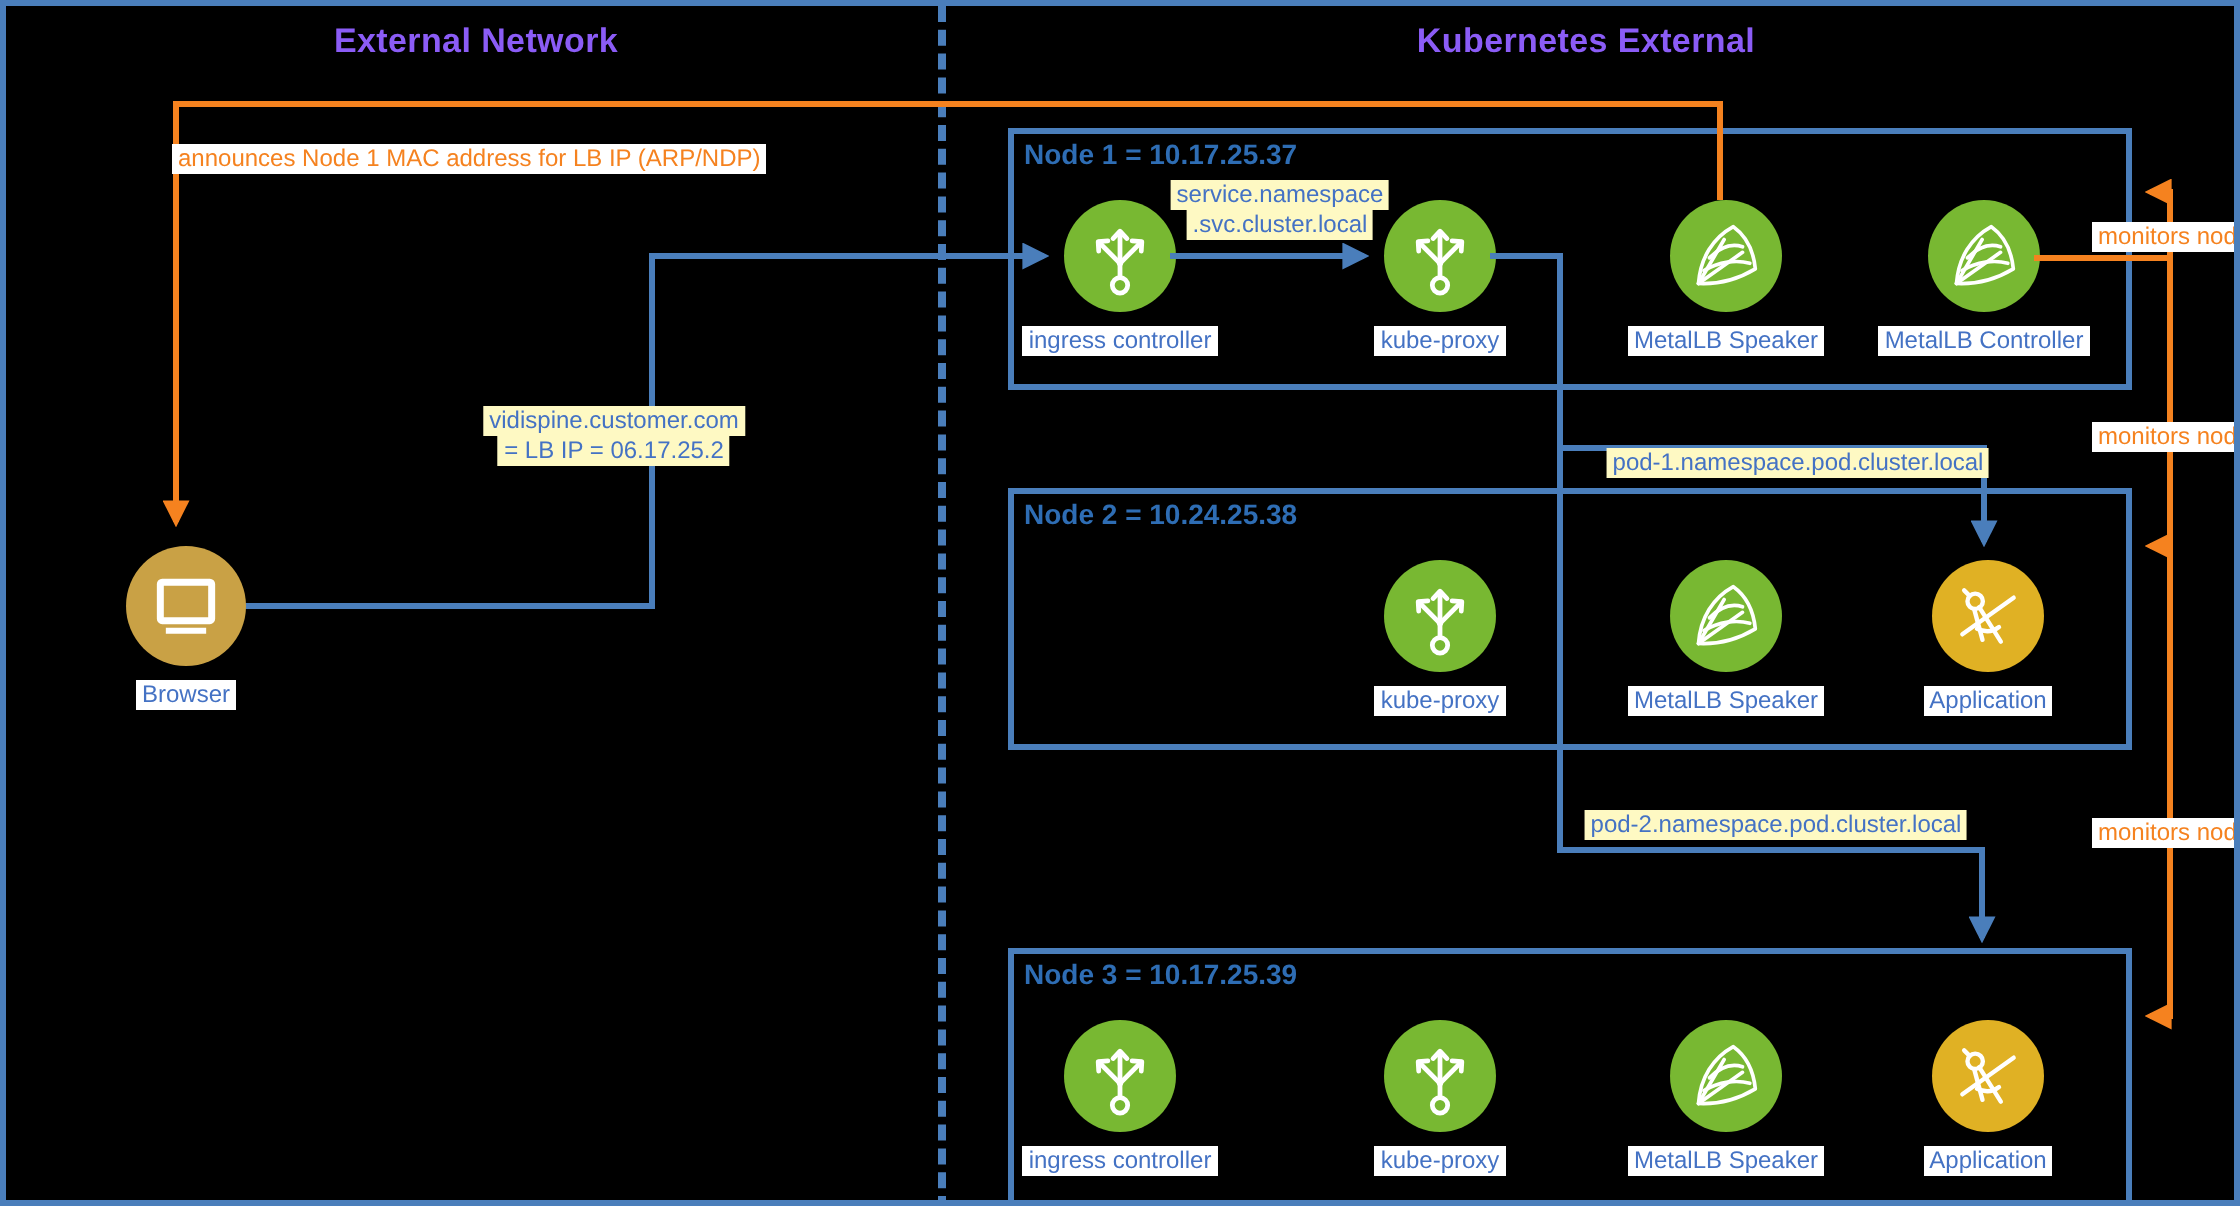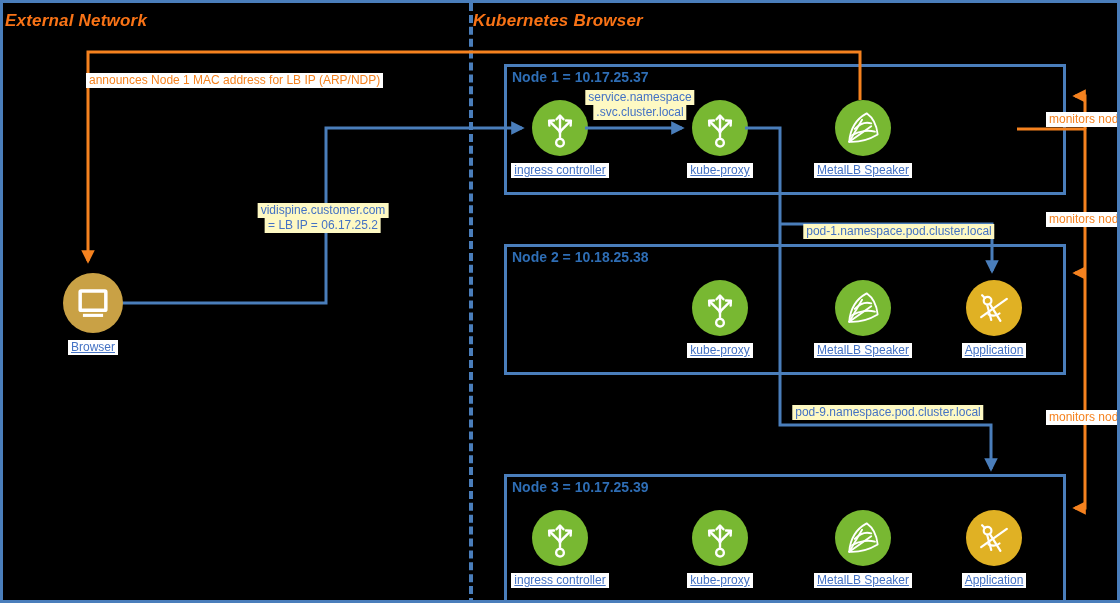--- a/index.html
+++ b/index.html
@@ -2,22 +2,22 @@
 <html><head>
 <meta charset="utf-8">
 <style>
   html,body{margin:0;padding:0;background:#000;}
   .canvas{
     position:relative;width:1120px;height:603px;background:#000;
     border:3px solid #4a7ebb;box-sizing:border-box;overflow:hidden;
     font-family:"Liberation Sans",sans-serif;
   }
   .region-title{
-    position:absolute;top:8px;font-size:17px;font-weight:bold;color:#f97316;
-    text-align:left;letter-spacing:.2px;font-style:italic;
+    position:absolute;top:8px;font-size:17px;font-weight:bold;color:#8b5cf6;
+    text-align:center;letter-spacing:.2px;
   }
   .rt-ext{left:2px;width:466px;}
   .rt-clu{left:470px;width:640px;}
   .divider{
     position:absolute;left:466px;top:0;width:0;height:603px;
     border-left:4px dashed #4a7ebb;
   }
   .nodebox{
     position:absolute;left:501px;width:562px;height:131px;
     border:3px solid #4a7ebb;box-sizing:border-box;
@@ -31,21 +31,21 @@
   .bubble{
     width:56px;height:56px;border-radius:50%;margin:0 auto;
     display:flex;align-items:center;justify-content:center;
   }
   .green{background:#78b832;} .yellow{background:#e0b124;} .gold{background:#c9a145;}
   .ic{width:44px;height:44px;display:block;}
   .chip, .comp-label{
     display:inline-block;background:#ffffff;color:#4472c4;font-size:12px;
     line-height:15px;padding:0 3px;white-space:nowrap;
   }
-  .comp-label{margin-top:7px;text-decoration:underline;}
+  .comp-label{margin-top:7px;}
   .wires{position:absolute;left:0;top:0;pointer-events:none;}
   .floatlbl{position:absolute;white-space:nowrap;}
   .orange-text{color:#f5821f;}
   .center-chip{transform:translateX(-50%);text-align:center;}
   .center-chip span{display:block;background:#fef9c3;color:#4472c4;font-size:12px;line-height:15px;padding:0 3px;width:max-content;margin:0 auto;}
   .browser-wrap{position:absolute;left:30px;top:270px;width:120px;text-align:center;}
   .browser-wrap .bubble{width:60px;height:60px;}
   .hidden-defs{position:absolute;width:0;height:0;overflow:hidden;}
 </style>
 </head>
@@ -90,21 +90,21 @@
         <rect x="-14" y="-13" width="28" height="21" rx="1" stroke-width="3.8"></rect>
         <line x1="-11" y1="13.5" x2="11" y2="13.5" stroke-width="3.4"></line>
       </g>
     </symbol>
   </defs>
 </svg>
 
 <div class="canvas">
 
   <div class="region-title rt-ext">External Network</div>
-  <div class="region-title rt-clu">Kubernetes Browser</div>
+  <div class="region-title rt-clu">Kubernetes External</div>
   <div class="divider"></div>
 
   <div class="nodebox nb1">
     <span class="node-title">Node 1 = 10.17.25.37</span>
     <div class="component" style="left:-2px">
       <div class="bubble green">
           <svg class="ic">
             <use href="#sym-route"></use>
           </svg>
         </div>
@@ -119,24 +119,32 @@
       <span class="comp-label">kube-proxy</span>
     </div>
     <div class="component" style="left:301px">
       <div class="bubble green">
           <svg class="ic">
             <use href="#sym-metallb"></use>
           </svg>
         </div>
       <span class="comp-label">MetalLB Speaker</span>
     </div>
+    <div class="component" style="left:430px">
+      <div class="bubble green">
+          <svg class="ic">
+            <use href="#sym-metallb"></use>
+          </svg>
+        </div>
+      <span class="comp-label">MetalLB Controller</span>
+    </div>
   </div>
 
   <div class="nodebox nb2">
-    <span class="node-title">Node 2 = 10.18.25.38</span>
+    <span class="node-title">Node 2 = 10.24.25.38</span>
     <div class="component" style="left:158px">
       <div class="bubble green">
           <svg class="ic">
             <use href="#sym-route"></use>
           </svg>
         </div>
       <span class="comp-label">kube-proxy</span>
     </div>
     <div class="component" style="left:301px">
       <div class="bubble green">
@@ -219,36 +227,36 @@
           <use href="#sym-monitor"></use>
         </svg>
       </div>
     <span class="comp-label">Browser</span>
   </div>
 
   <div class="floatlbl" style="left:83px;top:67px;">
     <span class="chip orange-text">announces Node 1 MAC address for LB IP (ARP/NDP)</span>
   </div>
 
-  <div class="floatlbl center-chip" style="left:320px;top:200px;">
+  <div class="floatlbl center-chip" style="left:304px;top:200px;">
     <span>vidispine.customer.com</span>
     <span>= LB IP = 06.17.25.2</span>
   </div>
 
   <div class="floatlbl center-chip" style="left:637px;top:87px;">
     <span>service.namespace</span>
     <span>.svc.cluster.local</span>
   </div>
 
   <div class="floatlbl center-chip" style="left:896px;top:205px;margin-top:16px;">
     <span>pod-1.namespace.pod.cluster.local</span>
   </div>
 
   <div class="floatlbl center-chip" style="left:885px;top:402px;">
-    <span>pod-9.namespace.pod.cluster.local</span>
+    <span>pod-2.namespace.pod.cluster.local</span>
   </div>
 
   <div class="floatlbl" style="left:1043px;top:106px;">
     <span class="chip orange-text">monitors node</span>
   </div>
   <div class="floatlbl" style="left:1043px;top:206px;">
     <span class="chip orange-text">monitors node</span>
   </div>
   <div class="floatlbl" style="left:1043px;top:404px;">
     <span class="chip orange-text">monitors node</span>

